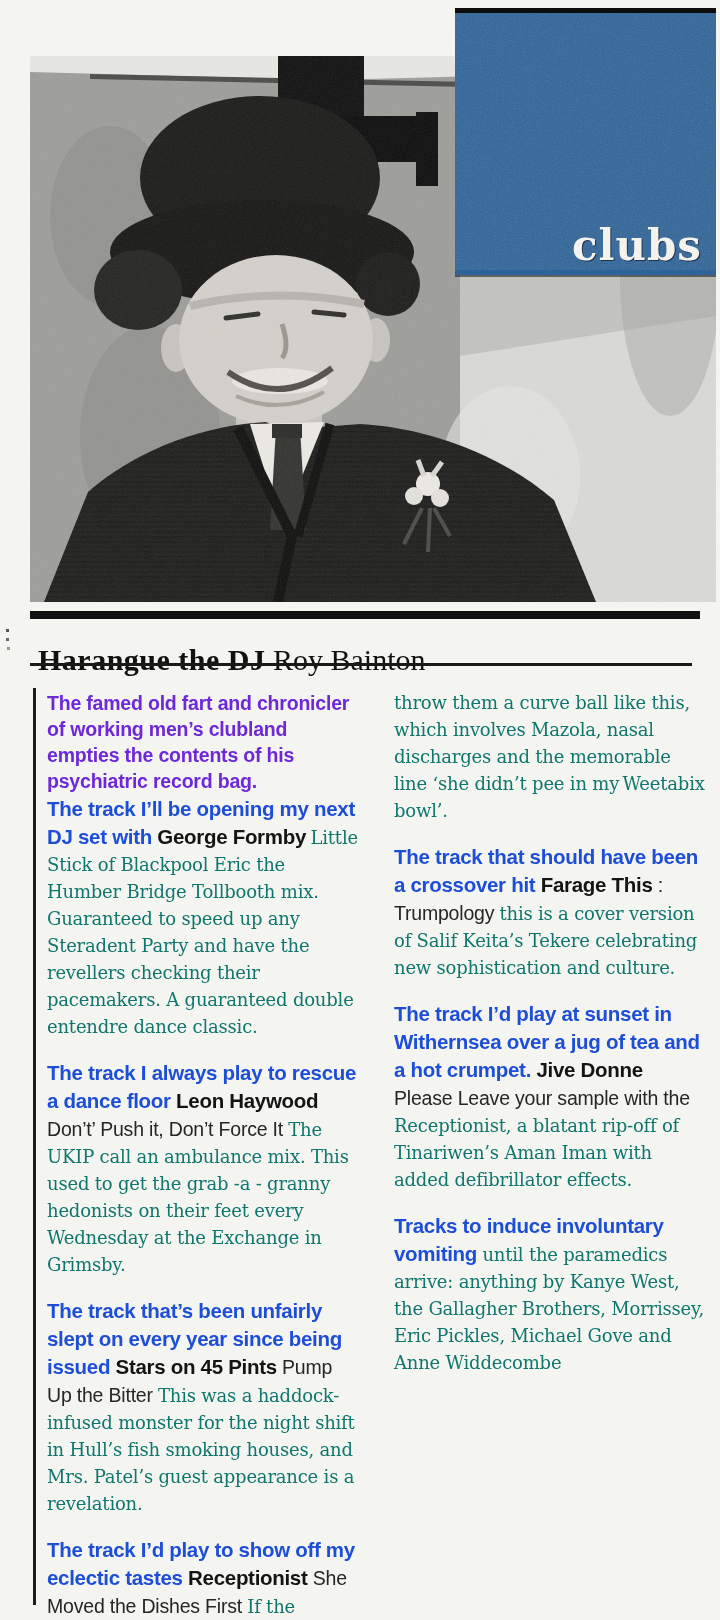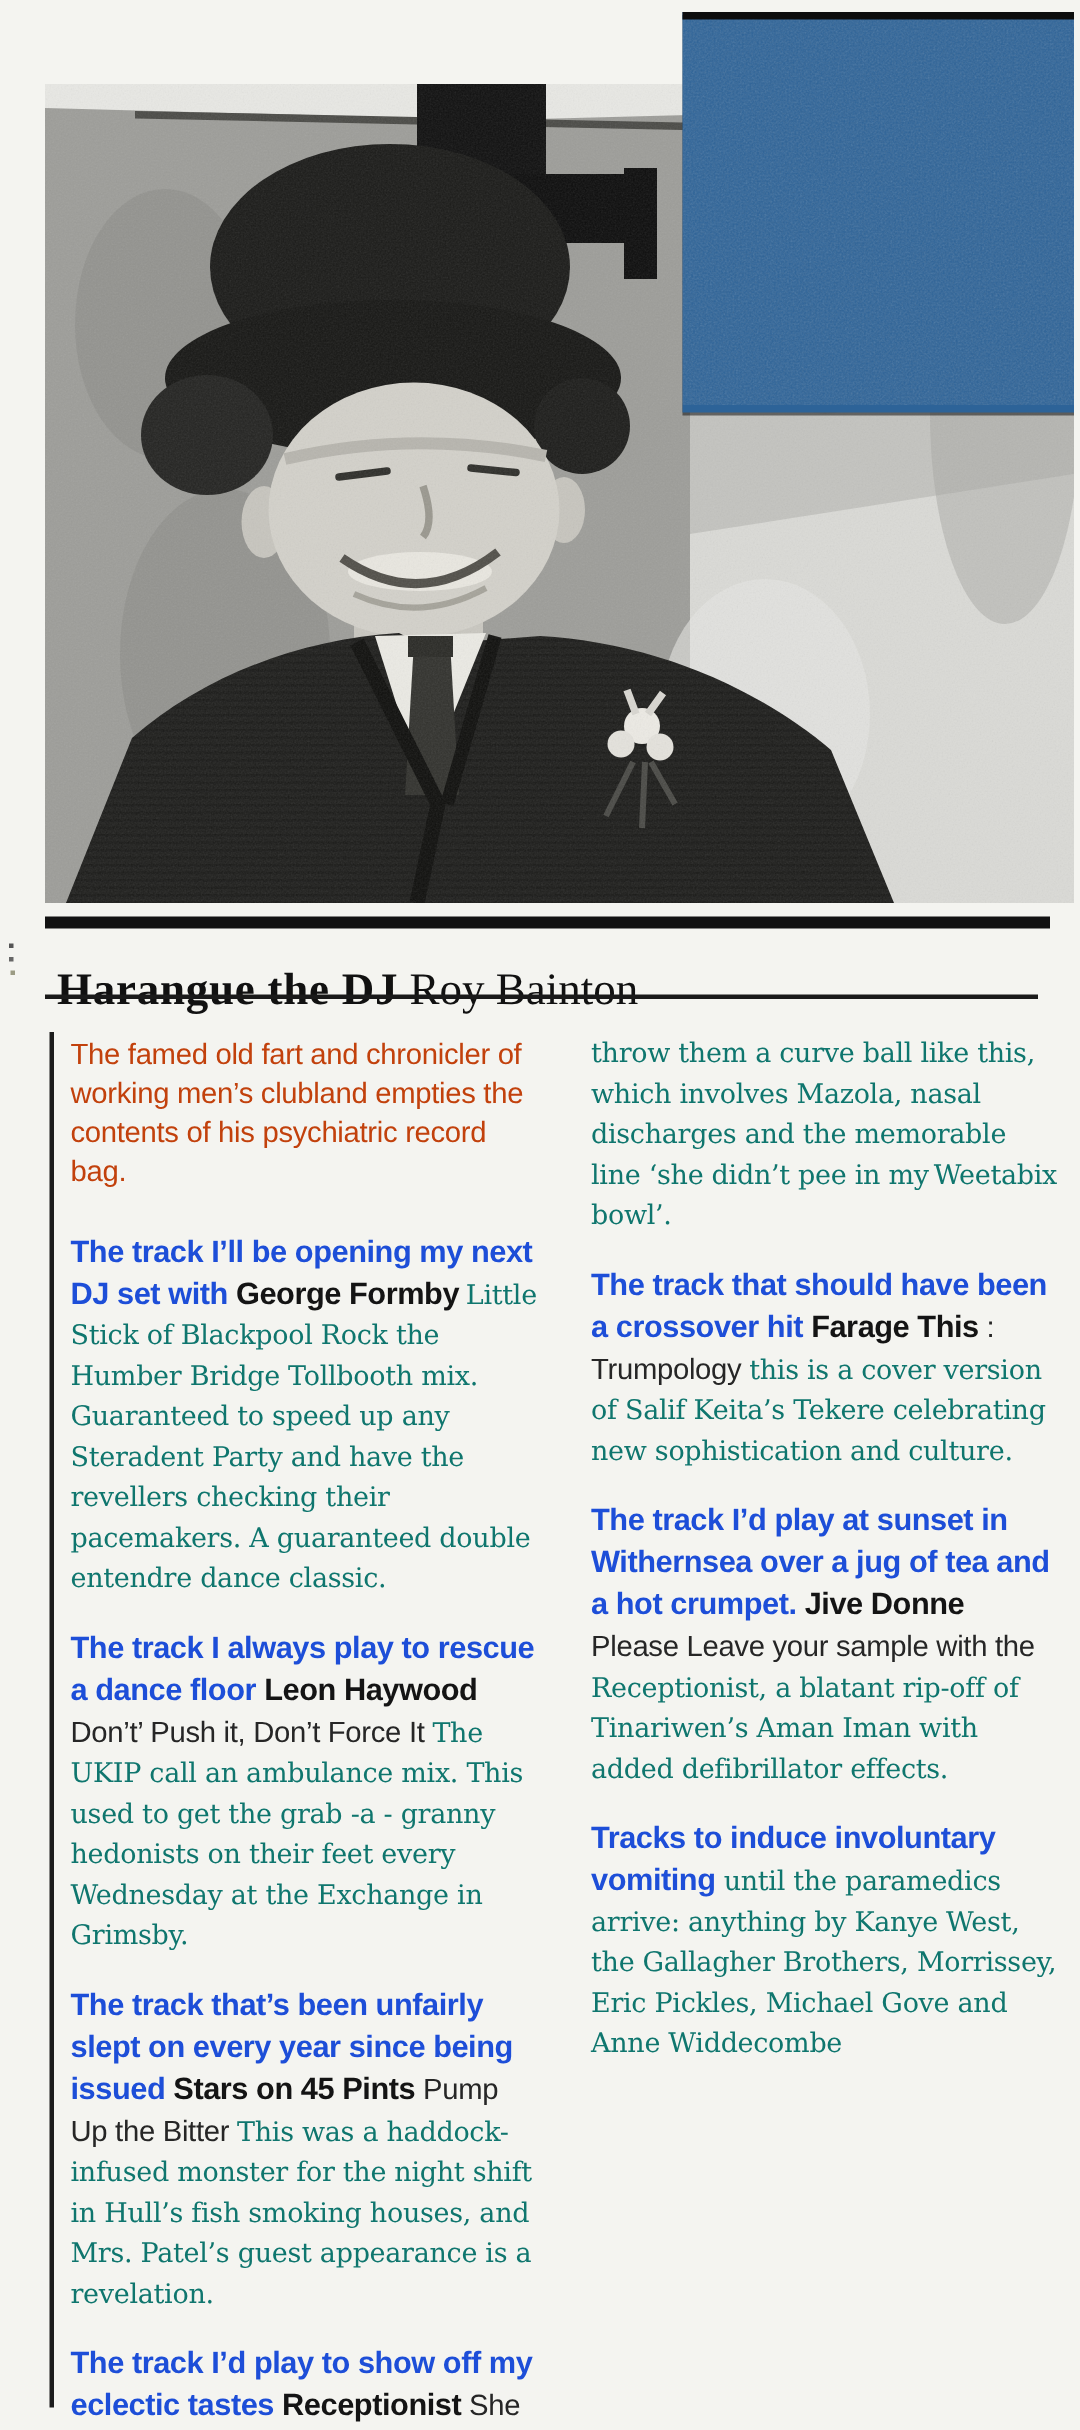--- a/index.html
+++ b/index.html
@@ -50,22 +50,22 @@
     box-shadow:0 9px 0 #666, 1px 18px 0 #9b9b84;
   }
 
   
   .vrule{position:absolute;left:33px;top:688px;width:3px;height:917px;background:#1c1c1c;}
   .col{position:absolute;top:690px;color:#1c1c1c;}
   .col-left{left:47px;width:314px;}
   .col-right{left:394px;width:312px;}
   .col p{margin:0 0 19px 0;line-height:26px;}
   p.intro{
-    font-weight:normal;font-size:19.5px;letter-spacing:-0.2px;
-    color:#c2410c;margin-bottom:28px;
+    font-weight:bold;font-size:19.5px;letter-spacing:-0.2px;
+    color:#6d28d9;margin-bottom:2px;
   }
   .hd{font-weight:bold;font-size:20.5px;letter-spacing:-0.3px;color:#1d4ed8;}
   .artist{font-weight:bold;font-size:20.5px;letter-spacing:-0.3px;color:#141414;text-align:center;}
   .track{font-weight:normal;font-size:19.5px;color:#262626;letter-spacing:-0.2px;}
   .serif{font-family:"DejaVu Serif",serif;font-size:18px;color:#0f766e;letter-spacing:-0.2px;}
 </style>
 </head>
 <body>
 
 <div class="page">
@@ -138,34 +138,35 @@
   </div>
 
   <div class="clubs-box">
     <svg class="noise" width="261" height="257">
       <filter id="bnoise">
           <feTurbulence type="fractalNoise" baseFrequency="0.8" numOctaves="2" stitchTiles="stitch"></feTurbulence>
           <feColorMatrix type="saturate" values="0"></feColorMatrix>
         </filter>
       <rect width="261" height="257" filter="url(#bnoise)"></rect>
     </svg>
+    <div class="clubs-label">clubs</div>
   </div>
 
   <div class="rule-thick"></div>
   <div class="scan-dots"></div>
   <h1 class="headline"><span class="t-bold">Harangue the DJ</span><span class="t-author"> Roy Bainton</span></h1>
   <div class="rule-thin"></div>
 
   <div class="vrule"></div>
 
   <div class="col col-left">
     <p class="intro">The famed old fart and chronicler of working men’s clubland empties the contents of his psychiatric record bag.</p>
 
     <p><span class="hd">The track I’ll be opening my next DJ set with </span><span class="artist">George Formby</span>
-      <span class="serif">Little Stick of Blackpool Rock the Humber Bridge Tollbooth mix. Guaranteed to speed up any Steradent Party and have the revellers checking their pacemakers. A guaranteed double entendre dance classic.</span></p>
+      <span class="serif">Little Stick of Blackpool Eric the Humber Bridge Tollbooth mix. Guaranteed to speed up any Steradent Party and have the revellers checking their pacemakers. A guaranteed double entendre dance classic.</span></p>
 
     <p><span class="hd">The track I always play to rescue a dance floor </span><span class="artist">Leon Haywood</span>
       <span class="track">Don’t’ Push it, Don’t Force It </span><span class="serif">The UKIP call an ambulance mix. This used to get the grab -a - granny hedonists on their feet every Wednesday at the Exchange in Grimsby.</span></p>
 
     <p><span class="hd">The track that’s been unfairly slept on every year since being issued </span><span class="artist">Stars on 45 Pints</span><span class="track"> Pump Up the Bitter </span><span class="serif">This was a haddock-infused  monster for the night shift in Hull’s fish smoking houses, and Mrs. Patel’s guest appearance is a revelation.</span></p>
 
     <p><span class="hd">The track I’d play to show off my eclectic tastes </span><span class="artist">Receptionist</span><span class="track"> She Moved the Dishes First </span><span class="serif">If the crowd’s flying high it’s nice to</span></p>
   </div>
 
   <div class="col col-right">

